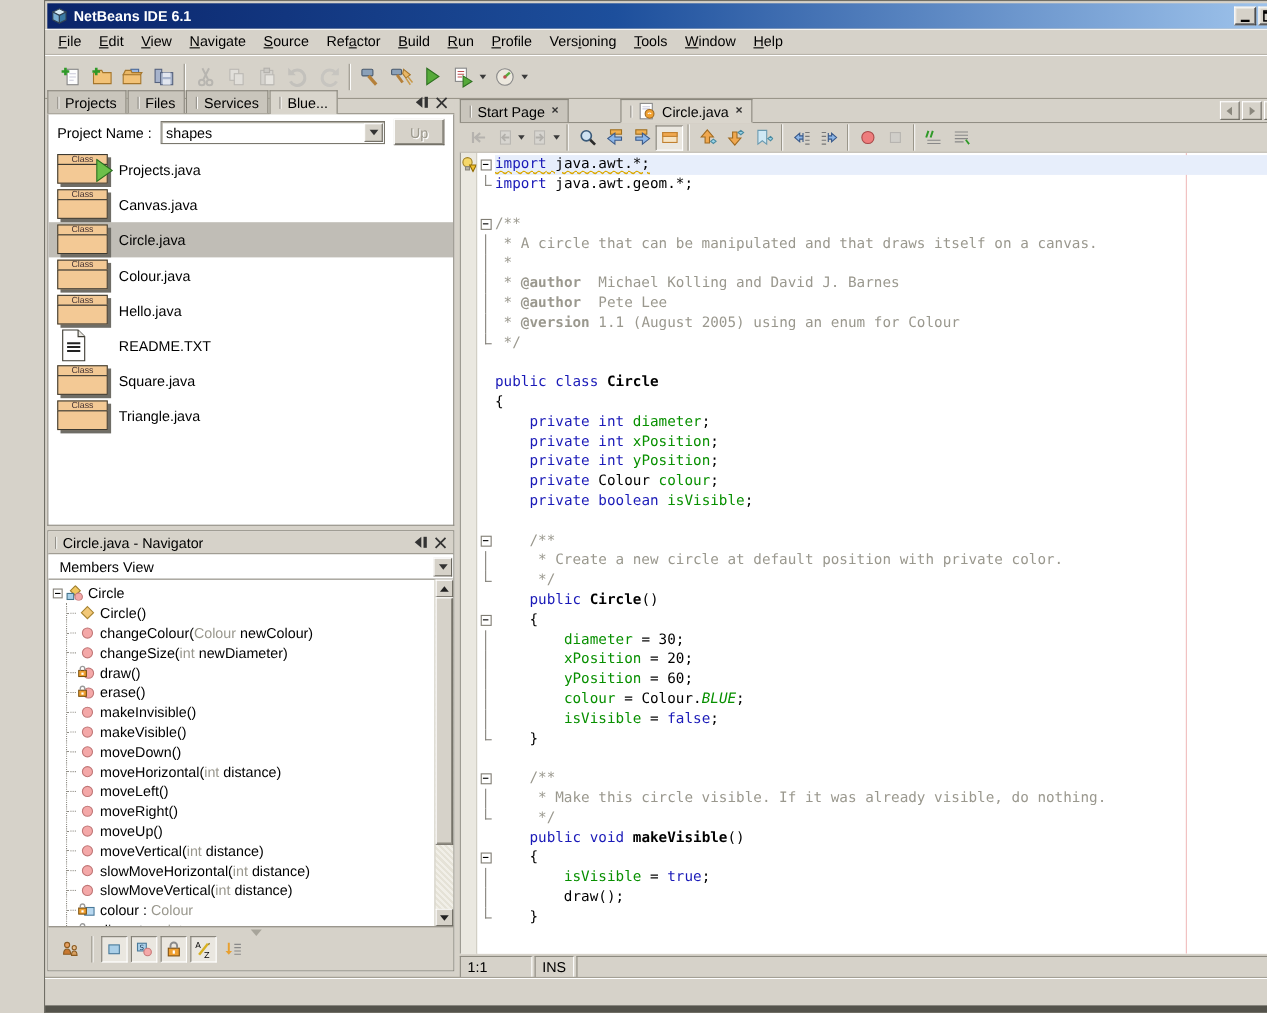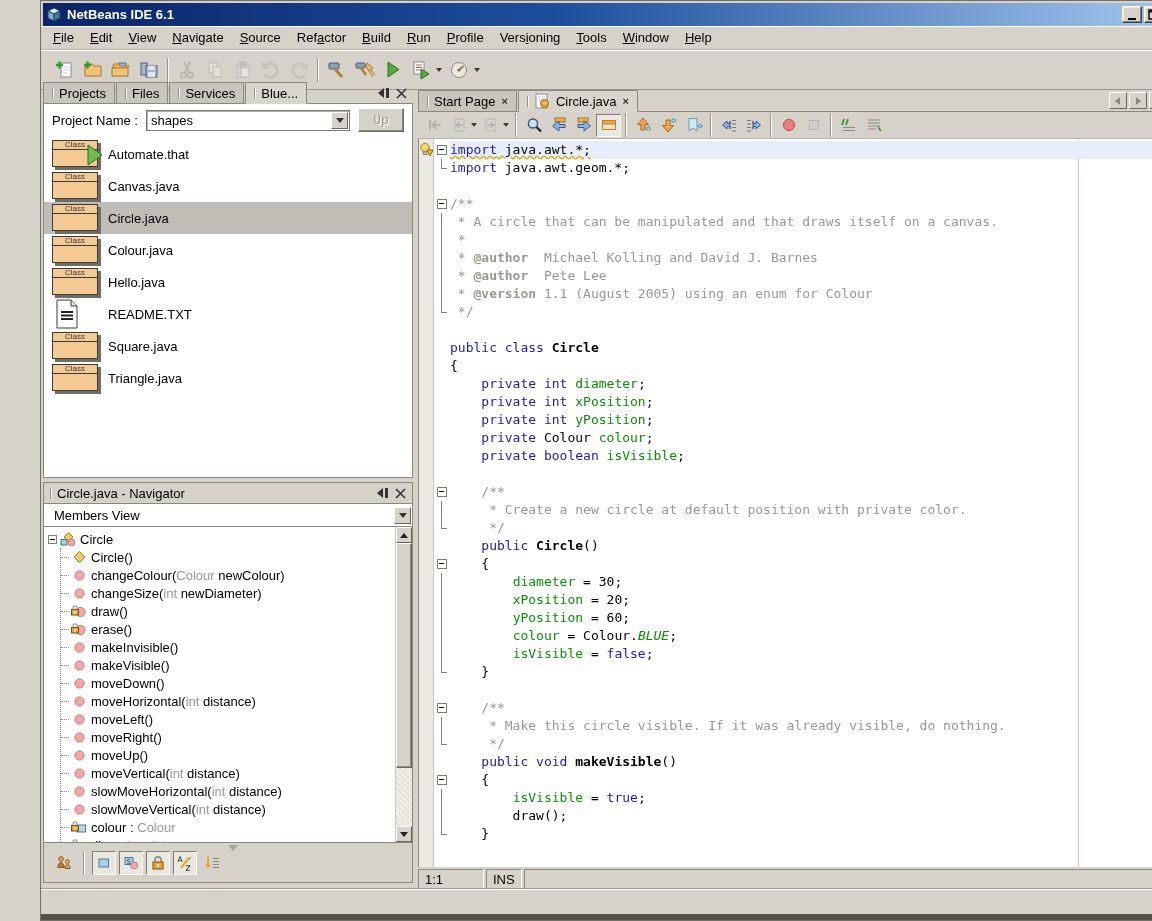--- a/index.html
+++ b/index.html
@@ -34,21 +34,21 @@
   .gripper{width:2px;height:11px;border-left:1px solid #94918a;border-right:1px solid #fbfaf8;margin-right:5px;}
   .tab-close{margin-left:6px;font-weight:bold;color:#333;font-size:11px;line-height:11px;}
   .minclose{margin-left:auto;display:flex;align-items:center;gap:6px;padding:0 6px 4px 0;}
   
   .projects-panel{height:374px;background:#fff;border:1px solid #8a877d;border-top:none;display:flex;flex-direction:column;}
   .pn-row{height:32px;display:flex;align-items:center;padding:0 8px;gap:8px;}
   .combo{flex:1;height:21px;background:#fff;border:1px solid #7a776d;display:flex;align-items:center;box-shadow:inset 1px 1px 0 #b5b2a8;}
   .combo .ctext{flex:1;padding:0 4px;}
   .combo-btn{width:17px;height:17px;margin:1px;background:#d6d2c9;border:1px solid;border-color:#fff #6b685f #6b685f #fff;display:flex;align-items:center;justify-content:center;}
   .combo-btn::after{content:"";width:0;height:0;border-left:4px solid transparent;border-right:4px solid transparent;border-top:5px solid #333;}
-  .btn3d{min-width:46px;height:24px;background:#d6d2c9;border:1px solid;border-color:#fff #6b685f #6b685f #fff;box-shadow:inset -1px -1px 0 #8d8a80;font-size:13px;font-family:Liberation Mono, monospace;}
+  .btn3d{min-width:46px;height:24px;background:#d6d2c9;border:1px solid;border-color:#fff #6b685f #6b685f #fff;box-shadow:inset -1px -1px 0 #8d8a80;font-size:13px;}
   .btn3d.disabled{color:#9b988c;text-shadow:1px 1px 0 #fff;}
   .file-list{flex:1;overflow:hidden;padding-top:2px;}
   .file-row{height:32px;display:flex;align-items:center;padding-left:6px;}
   .file-row.selected{background:#c0bdb6;}
   .ficon{width:58px;height:30px;position:relative;flex:none;}
   .bj-class{position:absolute;left:2px;top:1px;width:46px;height:27px;}
   .bj-class::after{content:"";position:absolute;left:3px;top:3px;width:46px;height:27px;background:#6f6d66;z-index:0;}
   .bj-head{position:absolute;z-index:1;left:0;top:0;width:46px;height:10px;background:#f3c995;border:1px solid #3c3a32;
     font-size:8px;line-height:8px;text-align:center;color:#433;overflow:hidden;}
   .bj-body{position:absolute;z-index:1;left:0;top:9px;width:46px;height:18px;background:#f3c995;border:1px solid #3c3a32;}
@@ -346,21 +346,21 @@
                 <span class="bj-class">
                   <span class="bj-head">Class</span>
                   <span class="bj-body"></span>
                   <span class="exec-arrow">
                     <svg width="17" height="22">
                       <path d="M1 1l14 10L1 21z" fill="#6cc04a" stroke="#2a7020"></path>
                     </svg>
                   </span>
                 </span>
               </span>
-              <span>Automate.that</span>
+              <span>Projects.java</span>
             </div>
             <div class="file-row">
               <span class="ficon">
                 <span class="bj-class">
                   <span class="bj-head">Class</span>
                   <span class="bj-body"></span>
                 </span>
               </span>
               <span>Canvas.java</span>
             </div>
@@ -684,21 +684,21 @@
               </span>
             </div>
           </div>
       </div>
     </div>
 
     <div class="vsplit"></div>
 
     <div class="rightcol">
       <div class="etabrow">
-        <div style="display:flex;align-items:flex-end;" id="editor-tabs">
+        <div style="display:flex;align-items:flex-end;gap:46px;" id="editor-tabs">
             <div class="etab">
               <span class="gripper"></span>
               <span>Start Page</span>
               <span class="tab-close">×</span>
             </div>
             <div class="etab active">
               <span class="gripper"></span>
               <span class="ticonw">
                 <svg width="16" height="16">
                   <rect x="2" y="1" width="11" height="14" fill="#fff" stroke="#8a8a8a"></rect>

